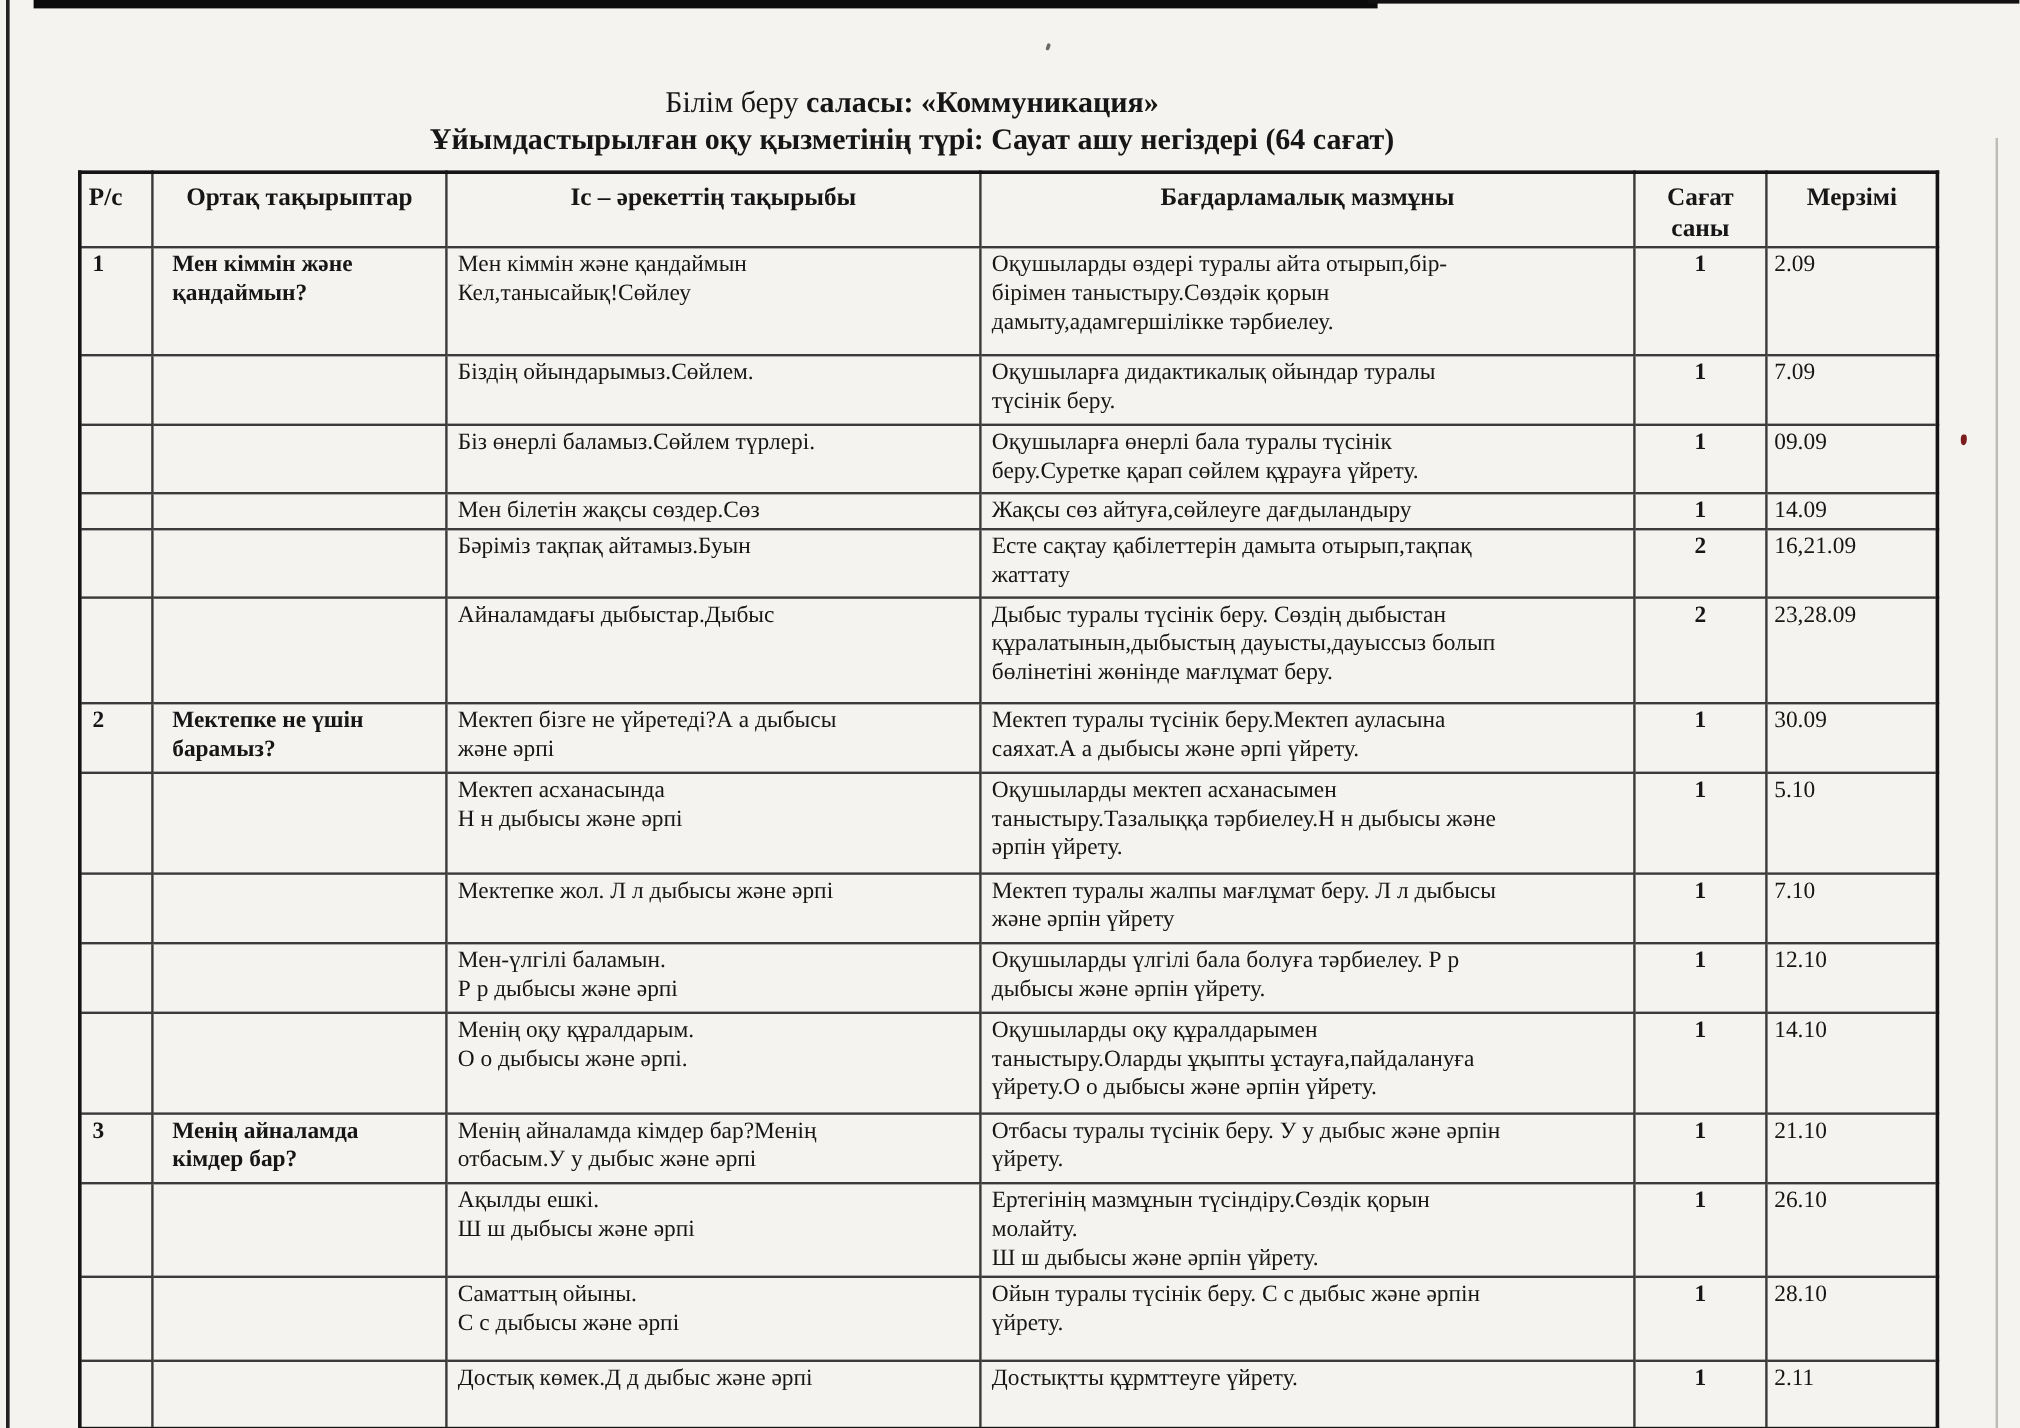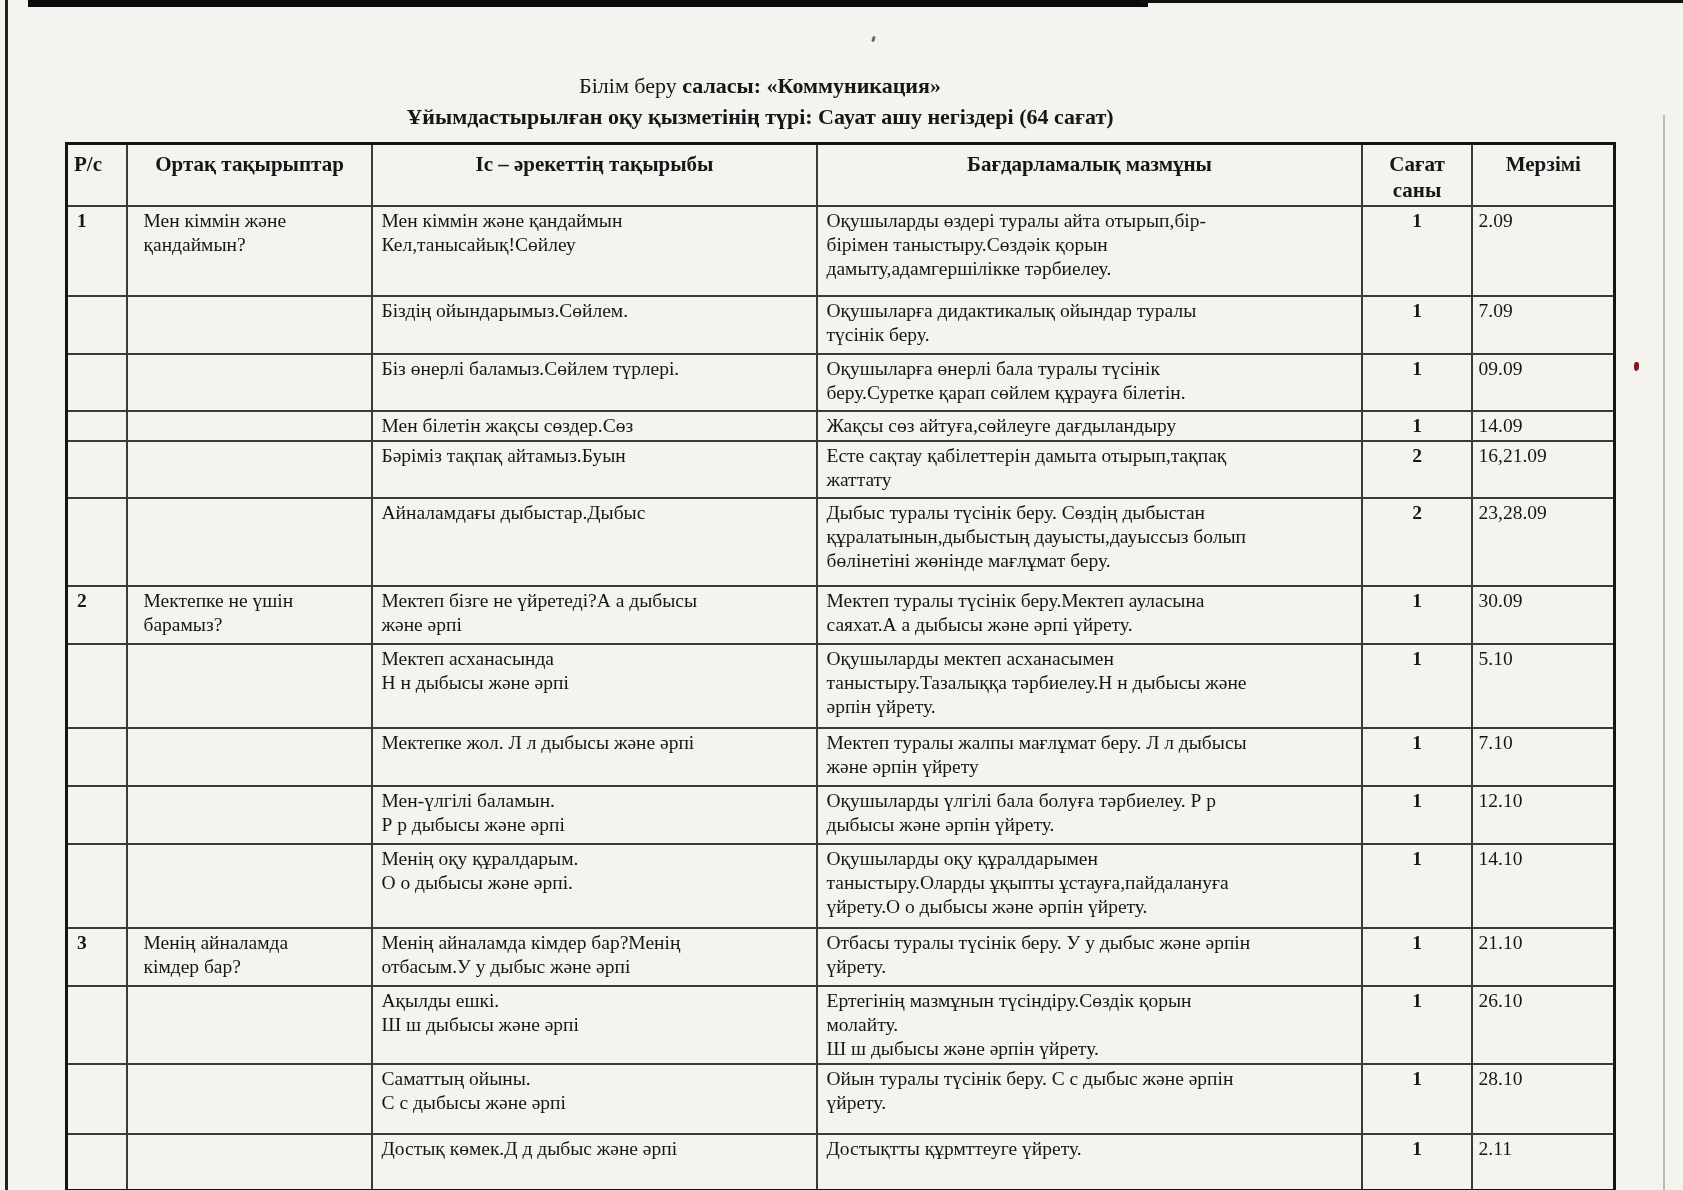--- a/index.html
+++ b/index.html
@@ -11,42 +11,42 @@
   }
   
   .top-bar{position:absolute;left:28px;top:0;width:1120px;height:7px;background:#0b0b0b;}
   .top-bar-thin{position:absolute;left:1140px;top:0;width:543px;height:3px;background:#111;}
   .left-line{position:absolute;left:5px;top:0;width:3px;height:1190px;background:#222;}
   .right-shadow{position:absolute;left:1663px;top:115px;width:2px;height:1075px;background:#bdbbb6;}
   .red-speck{position:absolute;left:1634px;top:362px;width:5px;height:9px;background:#7c1d1d;border-radius:50% 40% 60% 50%;}
   .tiny-speck{position:absolute;left:872px;top:36px;width:3px;height:6px;background:#6a6a6a;border-radius:2px;transform:rotate(20deg);}
 
   
-  .doc-header{position:absolute;left:0;top:70px;width:1520px;text-align:center;line-height:31px;font-size:22px;}
+  .doc-header{position:absolute;left:0;top:70px;width:1520px;text-align:center;line-height:31px;font-size:25px;}
   .doc-header .b{font-weight:bold;}
 
   
   table.plan{
     position:absolute;left:65px;top:142px;width:1548px;
     border-collapse:collapse;table-layout:fixed;
     border:3px solid #141414;
   }
   .plan th,.plan td{
     border:2px solid #3a3a3a;
     vertical-align:top;
     padding:2px 8px 2px 9px;
     font-size:19.5px;line-height:24px;
     white-space:pre-line;
     overflow:hidden;
   }
   .plan th{font-weight:bold;font-size:21px;text-align:center;padding-top:6px;line-height:26px;}
   .plan thead tr{height:56px;}
   th.h-num{text-align:left;padding-left:6px;}
   td.c-num{font-weight:bold;padding-left:9px;}
-  td.c-theme{font-weight:normal;padding-left:16px;}
+  td.c-theme{font-weight:bold;padding-left:16px;}
   td.c-hours{font-weight:bold;text-align:center;}
   td.c-date{padding-left:6px;}
   tbody tr:nth-child(1){height:90px;}
   tbody tr:nth-child(2){height:58px;margin-left:15px;}
   tbody tr:nth-child(3){height:57px;}
   tbody tr:nth-child(4){height:28px;}
   tbody tr:nth-child(5){height:57px;}
   tbody tr:nth-child(6){height:88px;}
   tbody tr:nth-child(7){height:58px;}
   tbody tr:nth-child(8){height:84px;}
@@ -115,21 +115,21 @@
 түсінік беру.</td>
     <td class="c-hours">1</td>
     <td class="c-date">7.09</td>
   </tr>
 
   <tr>
     <td class="c-num"></td>
     <td class="c-theme"></td>
     <td class="c-topic">Біз өнерлі баламыз.Сөйлем түрлері.</td>
     <td class="c-content">Оқушыларға өнерлі бала туралы түсінік
-беру.Суретке қарап сөйлем құрауға білетін.</td>
+беру.Суретке қарап сөйлем құрауға үйрету.</td>
     <td class="c-hours">1</td>
     <td class="c-date">09.09</td>
   </tr>
 
   <tr>
     <td class="c-num"></td>
     <td class="c-theme"></td>
     <td class="c-topic">Мен білетін жақсы сөздер.Сөз</td>
     <td class="c-content">Жақсы сөз айтуға,сөйлеуге дағдыландыру</td>
     <td class="c-hours">1</td>

